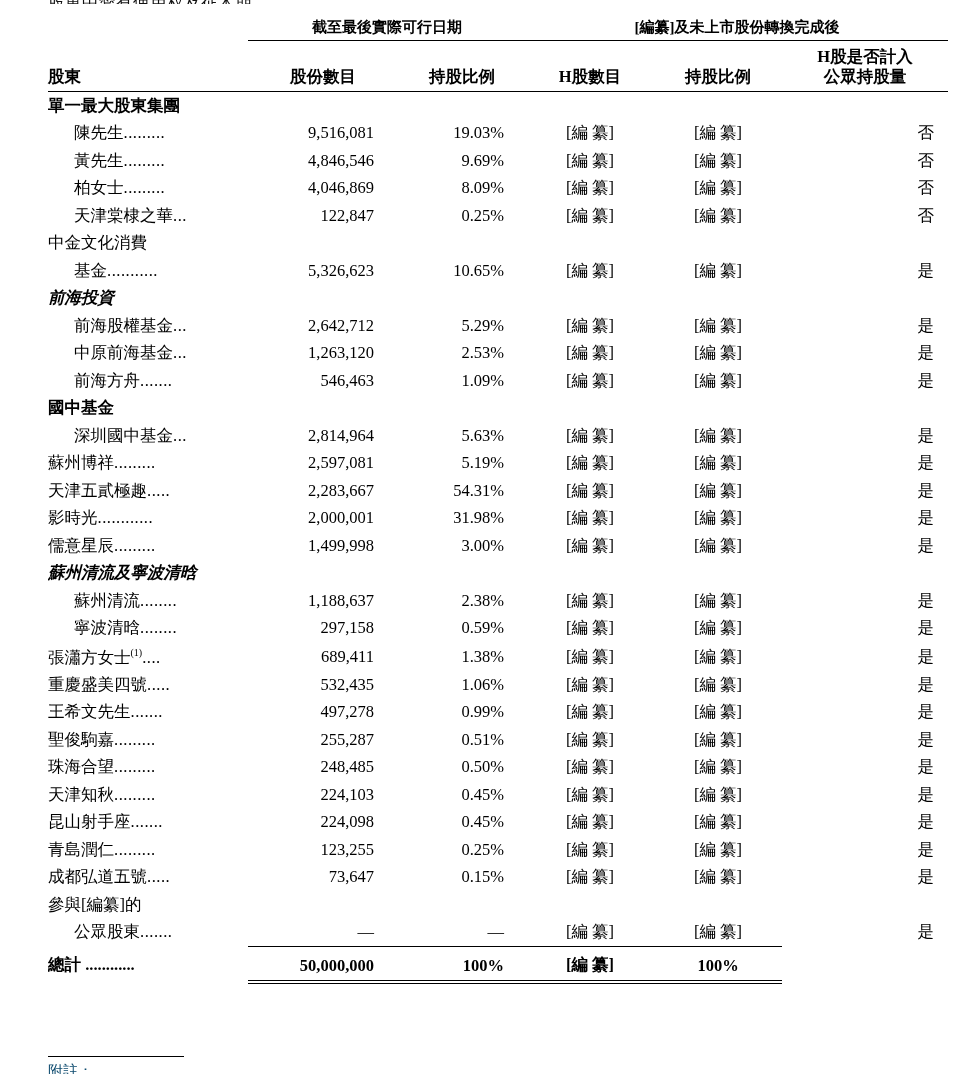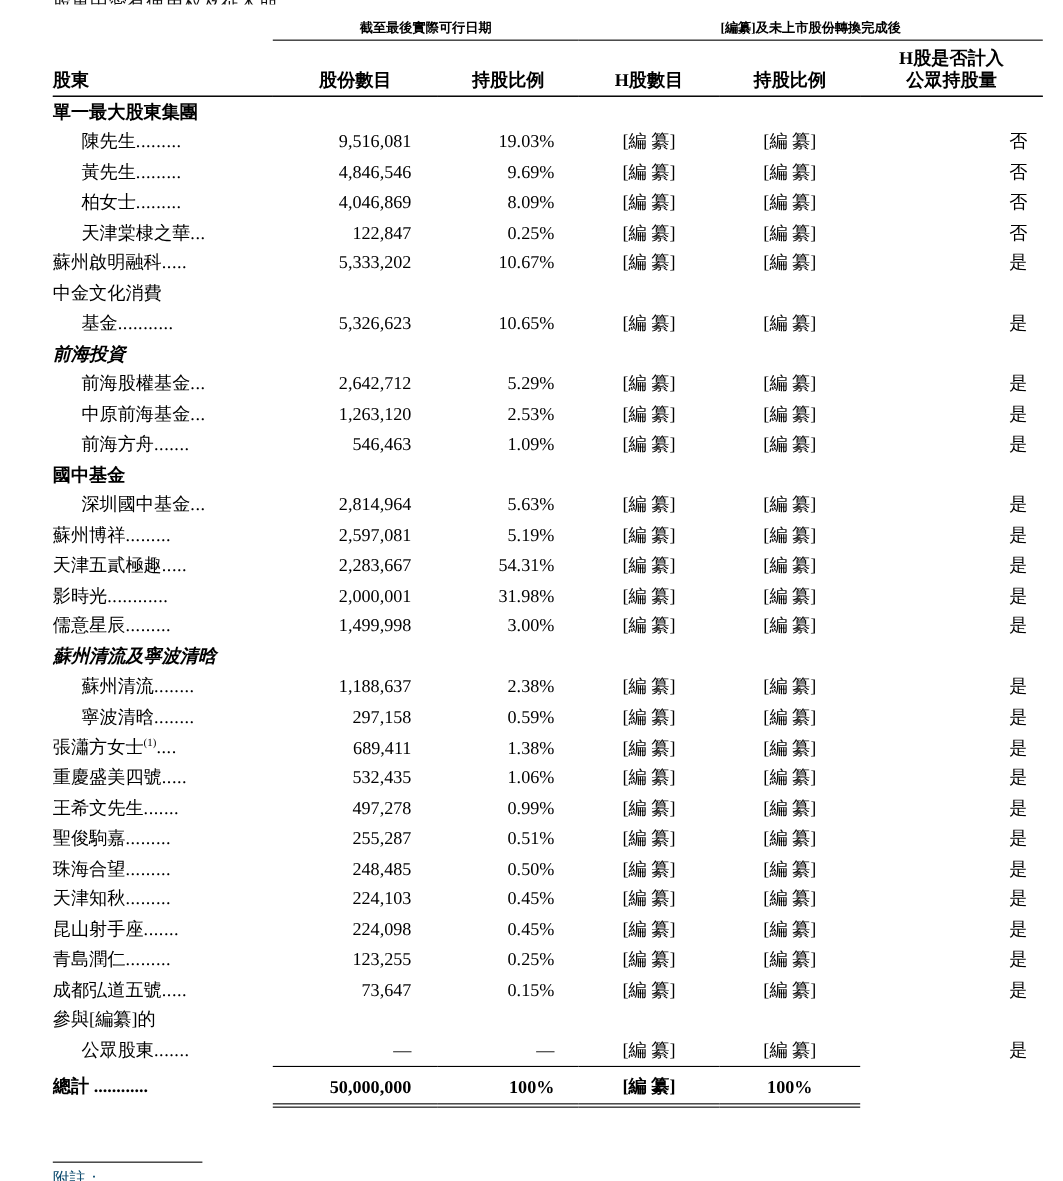--- a/index.html
+++ b/index.html
@@ -54,21 +54,21 @@
 
   th, td {
     padding: 0;
     vertical-align: bottom;
   }
 
   
   .grp-head {
     text-align: center;
     font-weight: bold;
-    font-size: 12px;
+    font-size: 15px;
     padding-bottom: 3px;
     line-height: 1.25;
   }
   .grp-rule {
     height: 1px;
     padding: 0;
   }
   .grp-rule .rule {
     border-top: 1px solid #000;
     height: 0;
@@ -257,28 +257,20 @@
         </tr>
         <tr class="data-row">
           <td class="name indent1"><span class="lbl ">天津棠棣之華</span><span class="dots">...</span></td>
           <td class="num">122,847</td>
           <td class="num pct">0.25%</td>
           <td class="center">[編 纂]</td>
           <td class="center">[編 纂]</td>
           <td class="public">否</td>
         </tr>
         <tr class="data-row">
-          <td class="name"><span class="lbl ">蘇州啟明融科</span><span class="dots">.....</span></td>
-          <td class="num">5,333,202</td>
-          <td class="num pct">10.67%</td>
-          <td class="center">[編 纂]</td>
-          <td class="center">[編 纂]</td>
-          <td class="public">是</td>
-        </tr>
-        <tr class="data-row">
           <td class="name"><span class="lbl ">中金文化消費</span></td>
           <td class="num"></td>
           <td class="num pct"></td>
           <td class="center"></td>
           <td class="center"></td>
           <td class="public"></td>
         </tr>
         <tr class="data-row">
           <td class="name indent1"><span class="lbl ">基金</span><span class="dots">...........</span></td>
           <td class="num">5,326,623</td>

